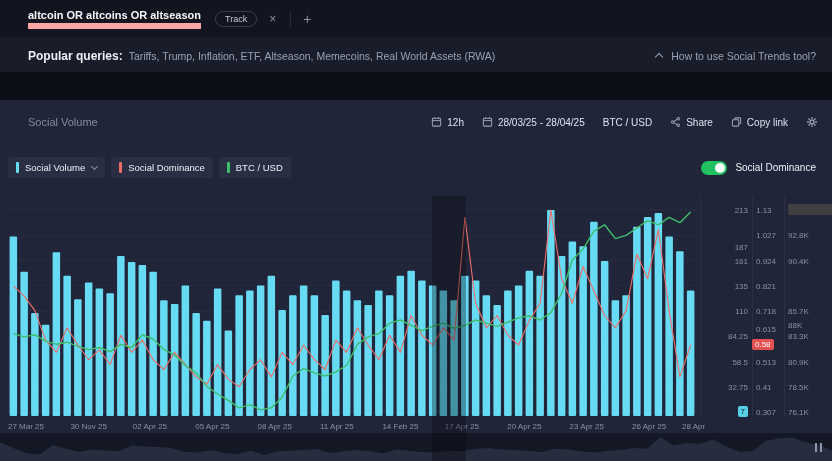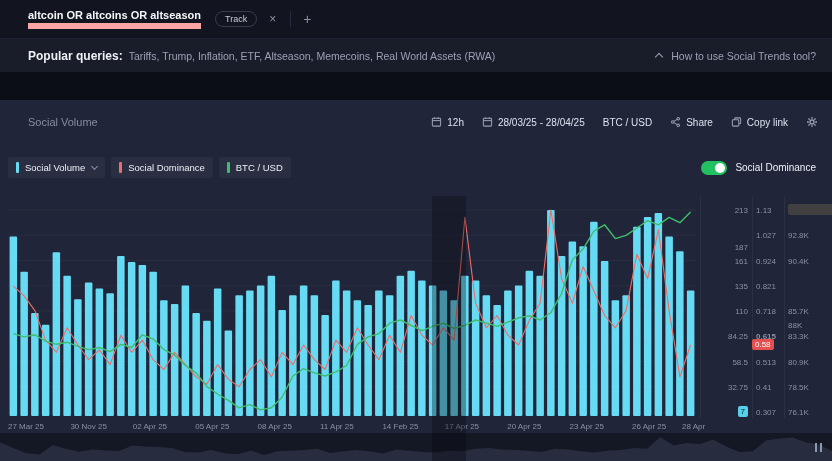--- a/index.html
+++ b/index.html
@@ -271,21 +271,21 @@
         <span class="tick" style="top: 161.5px;">58.5</span>
         <span class="tick" style="top: 186.75px;">32.75</span>
       </div>
     <div class="dom-col" id="dom-col">
       <span class="badge" id="dom-badge" style="left: -4px; background: rgb(228, 80, 79); top: 142.994px;">0.58</span>
     <span class="tick" style="top: 10px;">1.13</span>
         <span class="tick" style="top: 35.25px;">1.027</span>
         <span class="tick" style="top: 60.5px;">0.924</span>
         <span class="tick" style="top: 85.75px;">0.821</span>
         <span class="tick" style="top: 111px;">0.718</span>
-        <span class="tick" style="top: 136px; font-weight: bold;">0.615</span>
+        <span class="tick" style="top: 129px;">0.615</span>
         <span class="tick" style="top: 161.5px;">0.513</span>
         <span class="tick" style="top: 186.75px;">0.41</span>
         <span class="tick" style="top: 212px;">0.307</span>
       </div>
     <div class="price-col" id="price-col">
       <span class="badge" id="price-badge" style="left: 0px; background: #404040; top: 8px; padding-left: 44px;">95K</span>
     <span class="tick" style="top: 35.25px;">92.8K</span>
         <span class="tick" style="top: 60.5px;">90.4K</span>
         <span class="tick" style="top: 85.75px; margin-top: 39px;">88K</span>
         <span class="tick" style="top: 111px;">85.7K</span>

